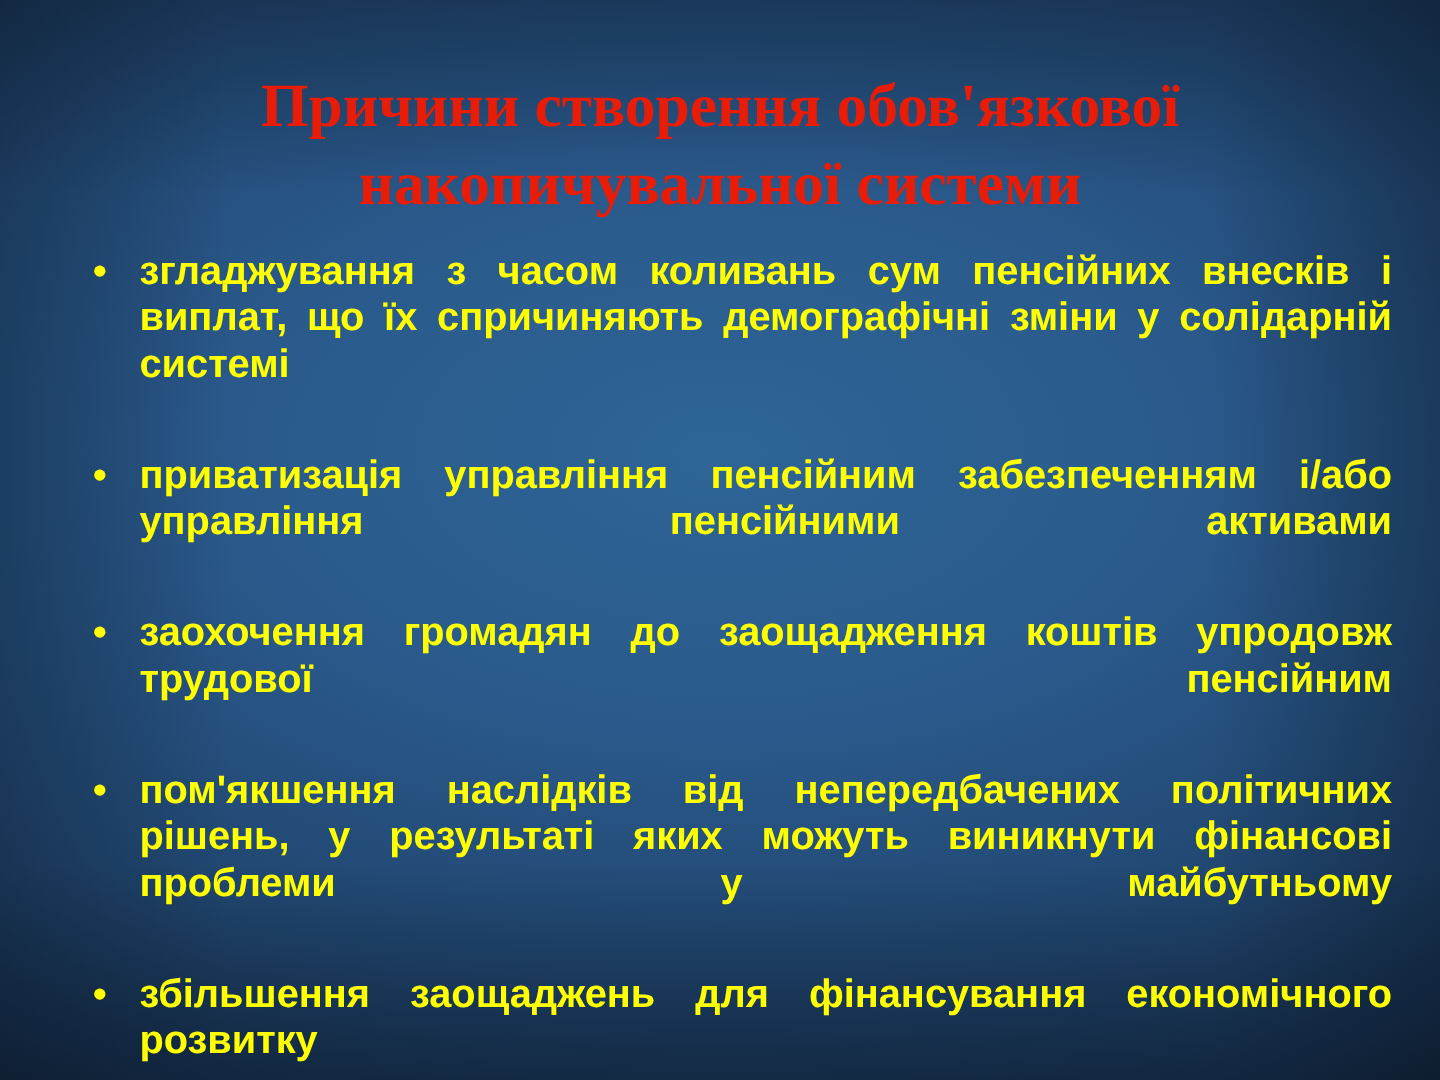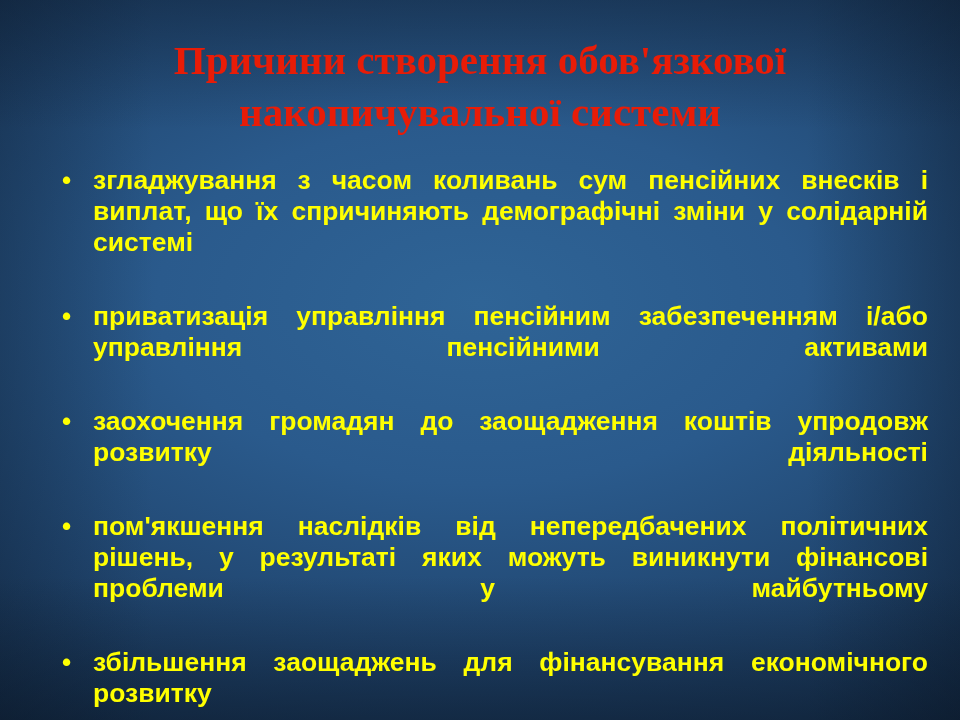--- a/index.html
+++ b/index.html
@@ -25,21 +25,21 @@
     content: "";
     position: absolute;
     inset: 0;
     pointer-events: none;
     background:
       linear-gradient(to bottom, rgba(10,22,38,0.35) 0%, rgba(10,22,38,0) 18%, rgba(10,22,38,0) 80%, rgba(8,18,32,0.45) 100%),
       linear-gradient(to right, rgba(10,22,38,0.30) 0%, rgba(10,22,38,0) 16%, rgba(10,22,38,0) 84%, rgba(8,18,32,0.35) 100%);
   }
   .title {
     position: absolute;
-    top: 34px;
+    top: 44px;
     left: 60px;
     width: 840px;
     text-align: center;
     color: #E81C07;
     font-family: "Liberation Serif", serif;
     font-weight: bold;
     font-size: 41px;
     line-height: 1.28;
     letter-spacing: 0px;
     z-index: 2;
@@ -101,21 +101,21 @@
         <span class="txt">згладжування  з часом коливань сум пенсійних внесків і виплат, що їх спричиняють демографічні зміни у солідарній системі</span>
       </li>
 
       <li>
         <span class="bullet-dot">•</span>
         <span class="txt">приватизація  управління  пенсійним забезпеченням і/або управління пенсійними активами</span>
       </li>
 
       <li>
         <span class="bullet-dot">•</span>
-        <span class="txt">заохочення громадян до заощадження коштів упродовж розвитку діяльності</span>
+        <span class="txt">заохочення громадян до заощадження коштів упродовж трудової пенсійним</span>
       </li>
 
       <li>
         <span class="bullet-dot">•</span>
         <span class="txt">пом'якшення наслідків від непередбачених політичних  рішень, у результаті яких можуть виникнути фінансові проблеми у майбутньому</span>
       </li>
 
       <li>
         <span class="bullet-dot">•</span>
         <span class="txt">збільшення  заощаджень для фінансування економічного  розвитку</span>

